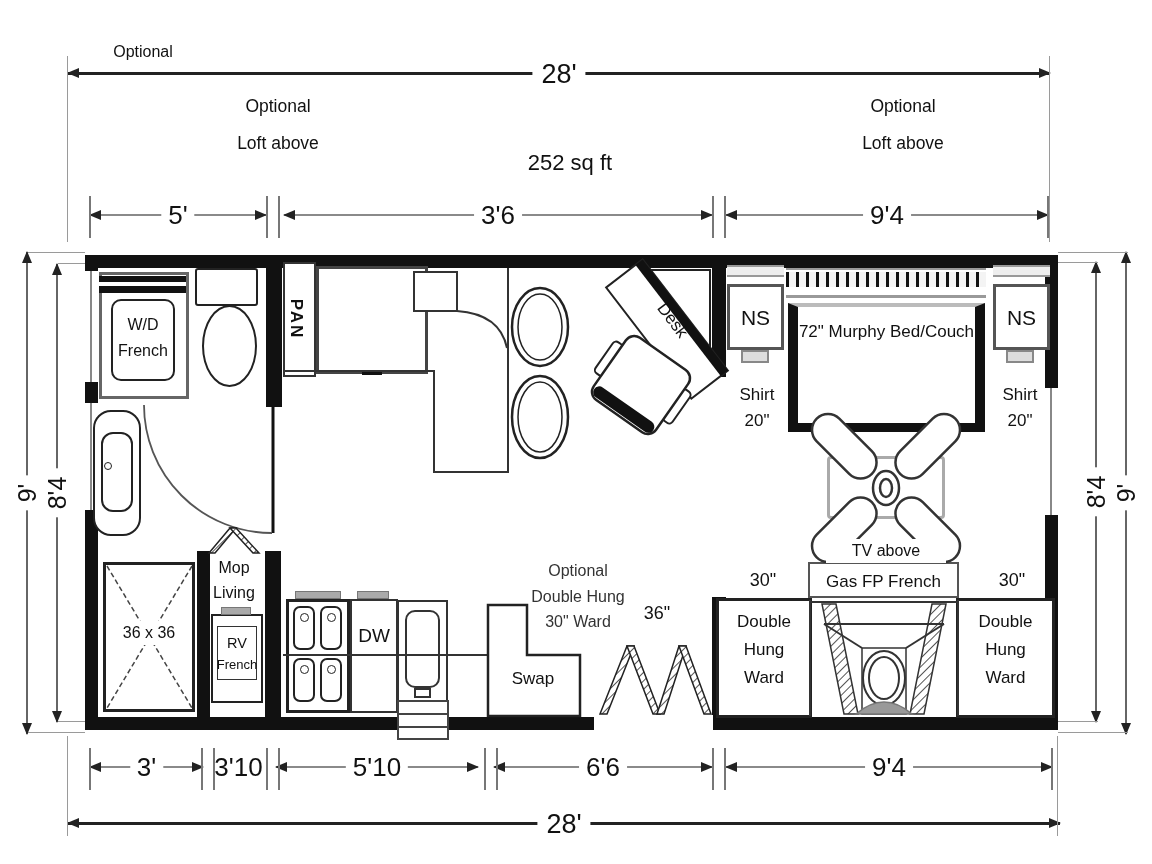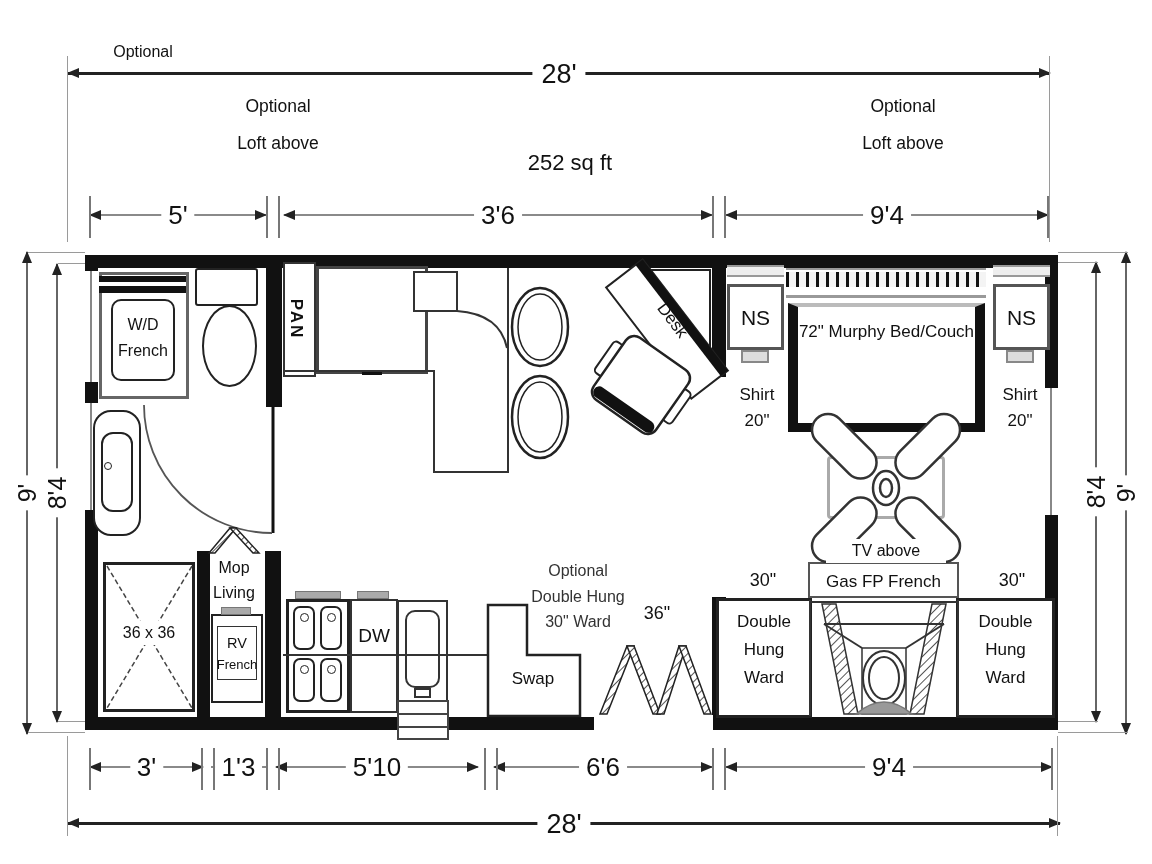--- a/index.html
+++ b/index.html
@@ -322,21 +322,21 @@
     <div>Hung</div>
     <div>Ward</div>
   </div>
 
   <div class="seg" style="left:90px;top:766px;width:113px">
     <i class="al" style="left:-1px;top:-6px"></i>
     <i class="ar" style="right:-1px;top:-6px"></i>
     <span class="dlab">3'</span>
   </div>
   <div class="seg" style="left:211px;top:766px;width:55px">
-    <span class="dlab">1'3</span>
+    <span class="dlab">3'10</span>
   </div>
   <div class="seg" style="left:276px;top:766px;width:202px">
     <i class="al" style="left:-1px;top:-6px"></i>
     <i class="ar" style="right:-1px;top:-6px"></i>
     <span class="dlab">5'10</span>
   </div>
   <div class="seg" style="left:494px;top:766px;width:218px">
     <i class="al" style="left:-1px;top:-6px"></i>
     <i class="ar" style="right:-1px;top:-6px"></i>
     <span class="dlab">6'6</span>

